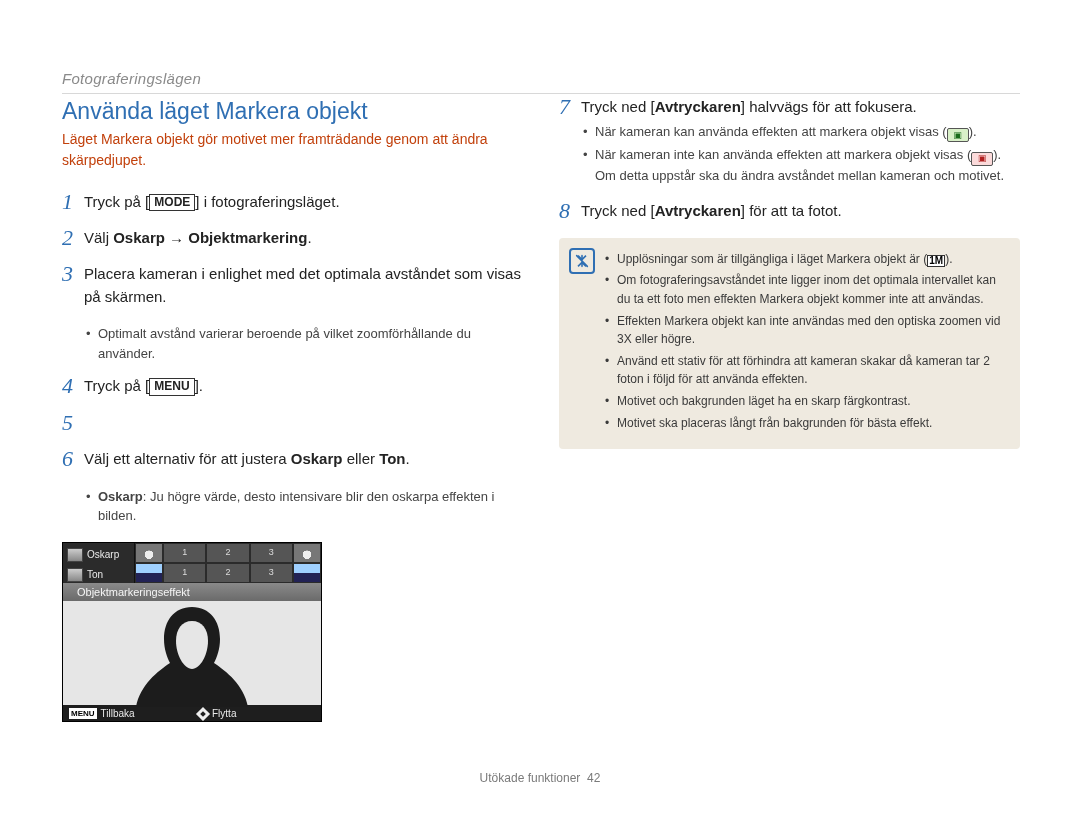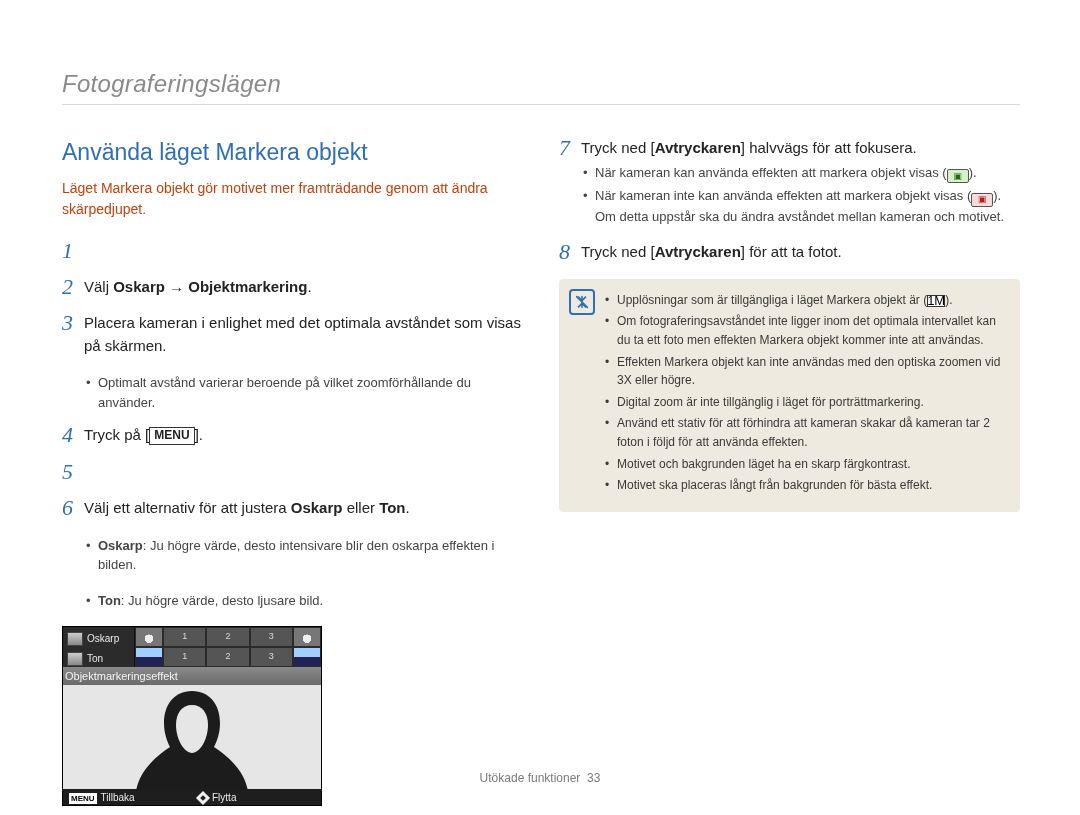--- a/index.html
+++ b/index.html
@@ -6,43 +6,41 @@
   body {
     width: 1080px;
     height: 815px;
     background: #ffffff;
     font-family: Arial, Helvetica, sans-serif;
     color: #232323;
     position: relative;
     padding: 70px 60px 40px 62px;
   }
   .header-line {
-    font-size: 24px;
+    font-size: 15px;
     font-weight: 300;
     color: #8a8a8a;
     letter-spacing: 0.3px;
     border-bottom: 1px solid #d8d8d8;
     padding-bottom: 6px;
-    margin-bottom: 30px;
     font-style: italic;
   }
   .columns {
     display: flex;
     gap: 36px;
   }
   .col {
     flex: 1 1 50%;
     font-size: 14px;
     line-height: 1.5;
   }
   h2.section-title {
     font-size: 23px;
     font-weight: 400;
     color: #2f6fb3;
-    margin-bottom: 8px;
   }
   .intro {
     font-size: 14px;
     color: #c2410c;
     margin-bottom: 18px;
   }
   .step {
     display: flex;
     align-items: flex-start;
     margin-bottom: 10px;
@@ -141,21 +139,21 @@
   .cs-thumbs .t-img {
     background: radial-gradient(circle at 50% 60%, #eee 25%, #777 26%);
   }
   .cs-thumbs .t-img2 {
     background: linear-gradient(#9fd0ff 50%, #225 50%);
   }
   .cs-banner {
     width: 100%;
     height: 18px;
     background: linear-gradient(#8a8a8a,#6a6a6a);
-    padding-left: 2px;
+    padding-left: 14px;
     line-height: 18px;
     font-size: 11px;
     color: #f5f5f5;
   }
   .cs-main {
     width: 100%;
     height: 104px;
     background: #e6e6e6;
     position: relative;
   }
@@ -227,21 +225,21 @@
     border-radius: 2px;
     font-size: 9px;
     vertical-align: -2px;
   }
   .green { background:#d9f0c8; color:#1a6b1a; }
   .red { background:#fbdada; color:#b02020; }
   .badge-1m {
     display:inline-flex; align-items:center; justify-content:center;
     width:18px; height:12px;
     border:1px solid #333; background:#fff;
-    font-size:13px; font-weight:400; color:#000;
+    font-size:10px; font-weight:700; color:#000;
     vertical-align: -1px;
   }
 
   
   .note-box {
     background: #efeae0;
     border-radius: 4px;
     margin-top: 14px;
     padding: 12px 14px 14px 46px;
     position: relative;
@@ -291,20 +289,23 @@
 <div class="header-line">Fotograferingslägen</div>
 
 <div class="columns">
 
   <div class="col">
     <h2 class="section-title">Använda läget Markera objekt</h2>
     <p class="intro">Läget Markera objekt gör motivet mer framträdande genom att ändra skärpedjupet.</p>
 
     <div class="step">
       <div class="step-num">1</div>
+      <div class="step-body">
+        <span>Tryck på [</span><span class="btn-frame">MODE</span><span>] i fotograferingsläget.</span>
+      </div>
     </div>
 
     <div class="step">
       <div class="step-num">2</div>
       <div class="step-body">
         <span>Välj </span><span class="bold">Oskarp → Objektmarkering</span><span>.</span>
       </div>
     </div>
 
     <div class="step">
@@ -325,23 +326,20 @@
     <div class="step">
       <div class="step-num">5</div>
     </div>
 
     <div class="step">
       <div class="step-num">6</div>
       <div class="step-body">
         <span>Välj ett alternativ för att justera </span><span class="bold">Oskarp</span><span> eller </span><span class="bold">Ton</span><span>.</span>
         <div class="sub">
           <span class="bold">Oskarp</span><span>: Ju högre värde, desto intensivare blir den oskarpa effekten i bilden.</span>
-        </div>
-        <div class="sub">
-          <span class="bold">Ton</span><span>: Ju högre värde, desto ljusare bild.</span>
         </div>
       </div>
     </div>
 
     <div class="camera-screen">
       <div class="cs-top">
         <div class="cs-side">
           <div class="cs-side-row">
               <span class="cs-icon"></span>
               <span>Oskarp</span>
@@ -412,25 +410,24 @@
             <path fill="none" stroke="#2f6fb3" stroke-width="2.4" stroke-linecap="round" d="M4 4 L20 20 M12 4 v6 M12 20 v-6"></path>
             <path fill="none" stroke="#2f6fb3" stroke-width="2.4" d="M6 4 L12 10 L18 4 M6 20 L12 14 L18 20"></path>
           </svg>
       </div>
       <ul>
         <li>
           <span>Upplösningar som är tillgängliga i läget Markera objekt är (</span><span class="badge-1m">1M</span><span>).</span>
         </li>
         <li>Om fotograferingsavståndet inte ligger inom det optimala intervallet kan du ta ett foto men effekten Markera objekt kommer inte att användas.</li>
         <li>Effekten Markera objekt kan inte användas med den optiska zoomen vid 3X eller högre.</li>
-        <li>Digital zoom är inte tillgänglig i läget för porträttmarkering.</li>
         <li>Använd ett stativ för att förhindra att kameran skakar då kameran tar 2 foton i följd för att använda effekten.</li>
         <li>Motivet och bakgrunden läget ha en skarp färgkontrast.</li>
         <li>Motivet ska placeras långt från bakgrunden för bästa effekt.</li>
       </ul>
     </div>
 
   </div>
 </div>
 
 <div class="footer">
-  <span>Utökade funktioner</span>&nbsp;&nbsp;<span>33</span>
+  <span>Utökade funktioner</span>&nbsp;&nbsp;<span>42</span>
 </div>
 
 </body></html>

